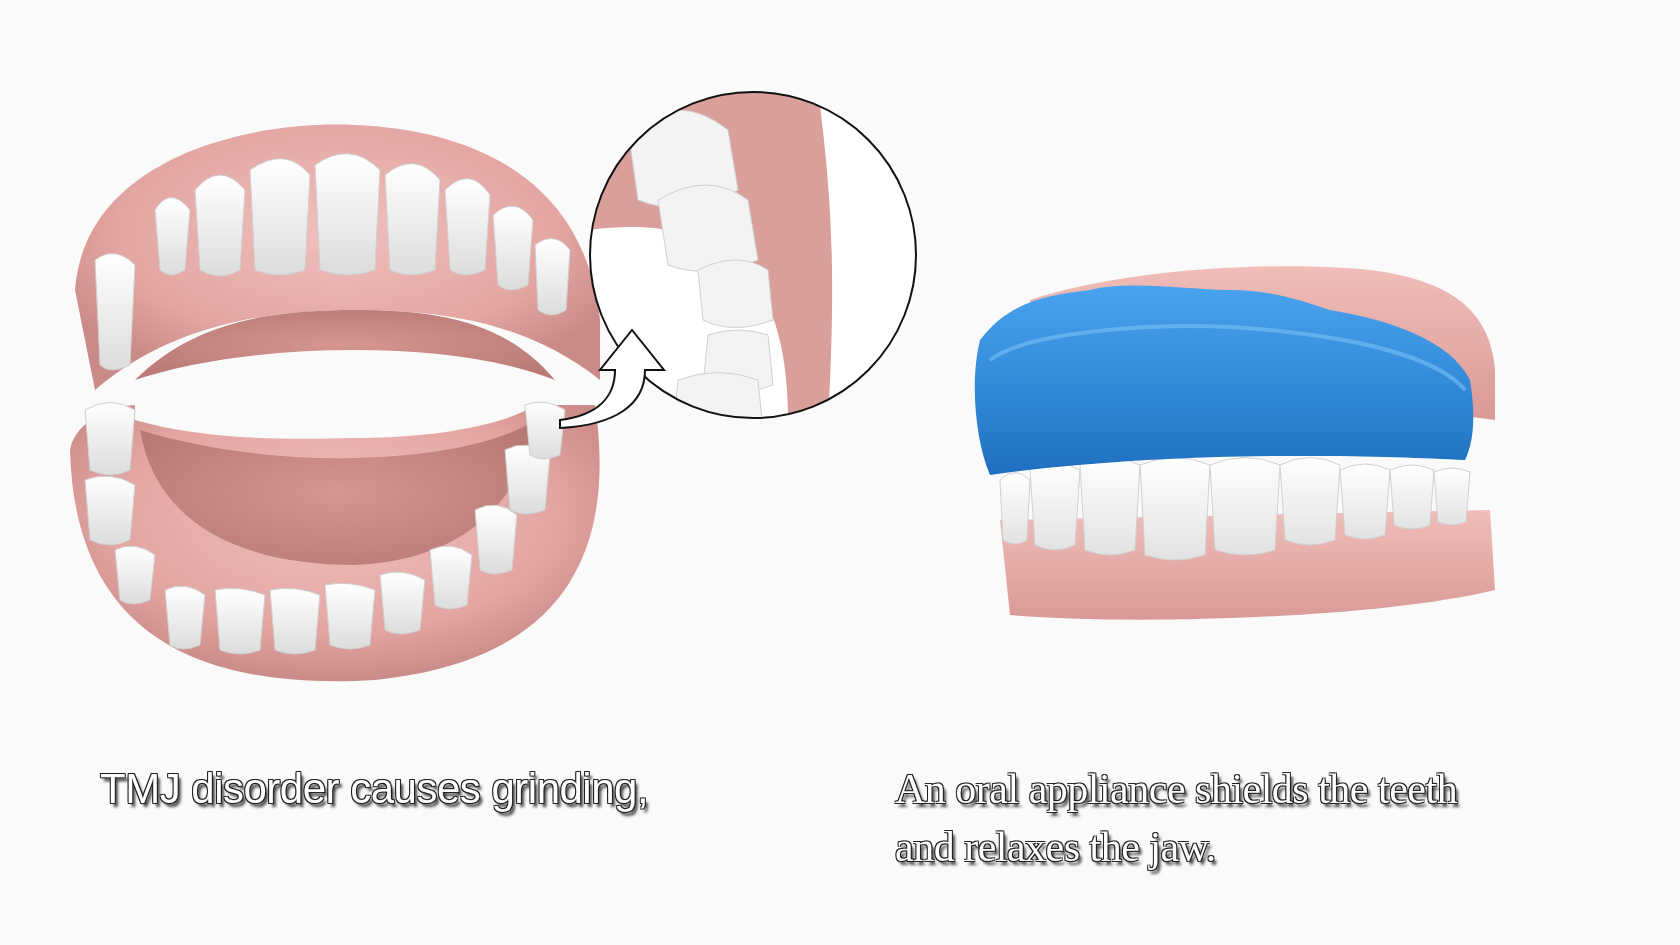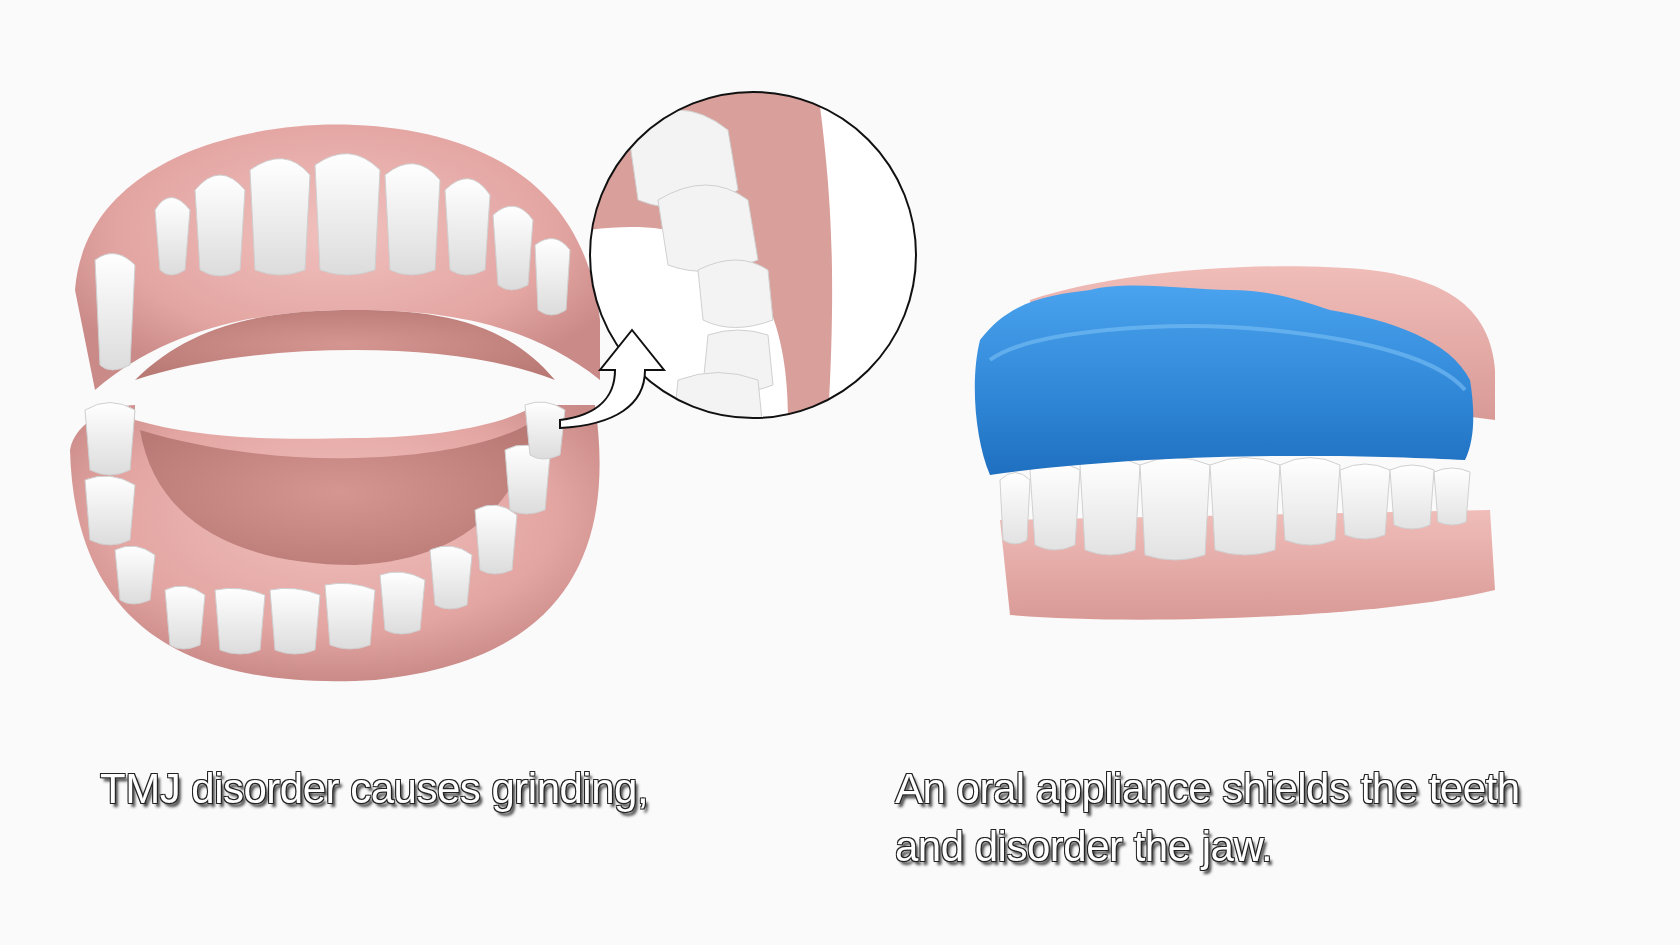--- a/index.html
+++ b/index.html
@@ -138,17 +138,17 @@
       <path d="M310,205 q30,-15 60,0 l-5,75 q-25,10 -50,0 z"></path>
       <path d="M370,210 q25,-12 50,0 l-5,65 q-20,8 -40,0 z"></path>
       <path d="M420,210 q22,-10 44,0 l-4,55 q-18,8 -36,0 z"></path>
       <path d="M464,212 q18,-8 36,0 l-4,50 q-14,6 -28,0 z"></path>
     </g>
 
     <path d="M10,80 C40,40 80,35 120,30 C160,20 220,30 260,30 C300,30 330,40 360,50 C420,60 480,80 500,120 C505,150 505,180 495,200 C400,195 200,190 20,215 C5,180 0,120 10,80 Z" fill="url(#guardG)"></path>
     <path d="M20,100 C60,70 200,60 300,70 C400,80 470,100 495,130" fill="none" stroke="#7cc0f5" stroke-width="4" opacity="0.6"></path>
   </svg>
 
-  <div class="caption" style="left:-45px;top:760px;">
+  <div class="caption" style="left:-45px;top:760px;font-family:Liberation Serif, serif;">
     <span>An oral appliance shields the teeth</span>
-    <span>and disorder the jaw.</span>
+    <span>and relaxes the jaw.</span>
   </div>
 </div>
 
 </body></html>

